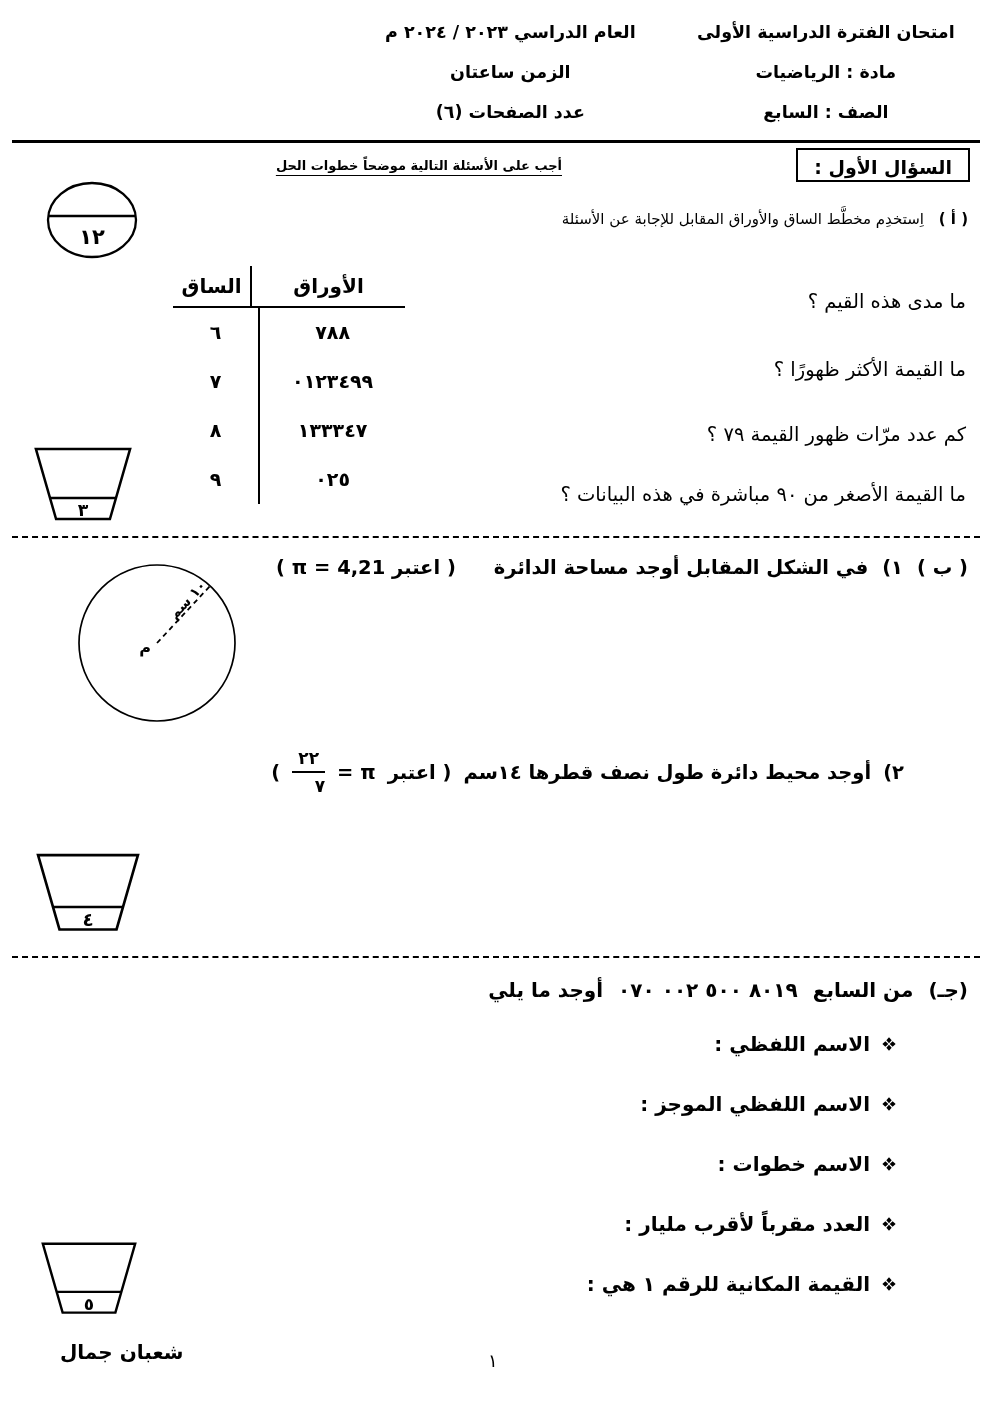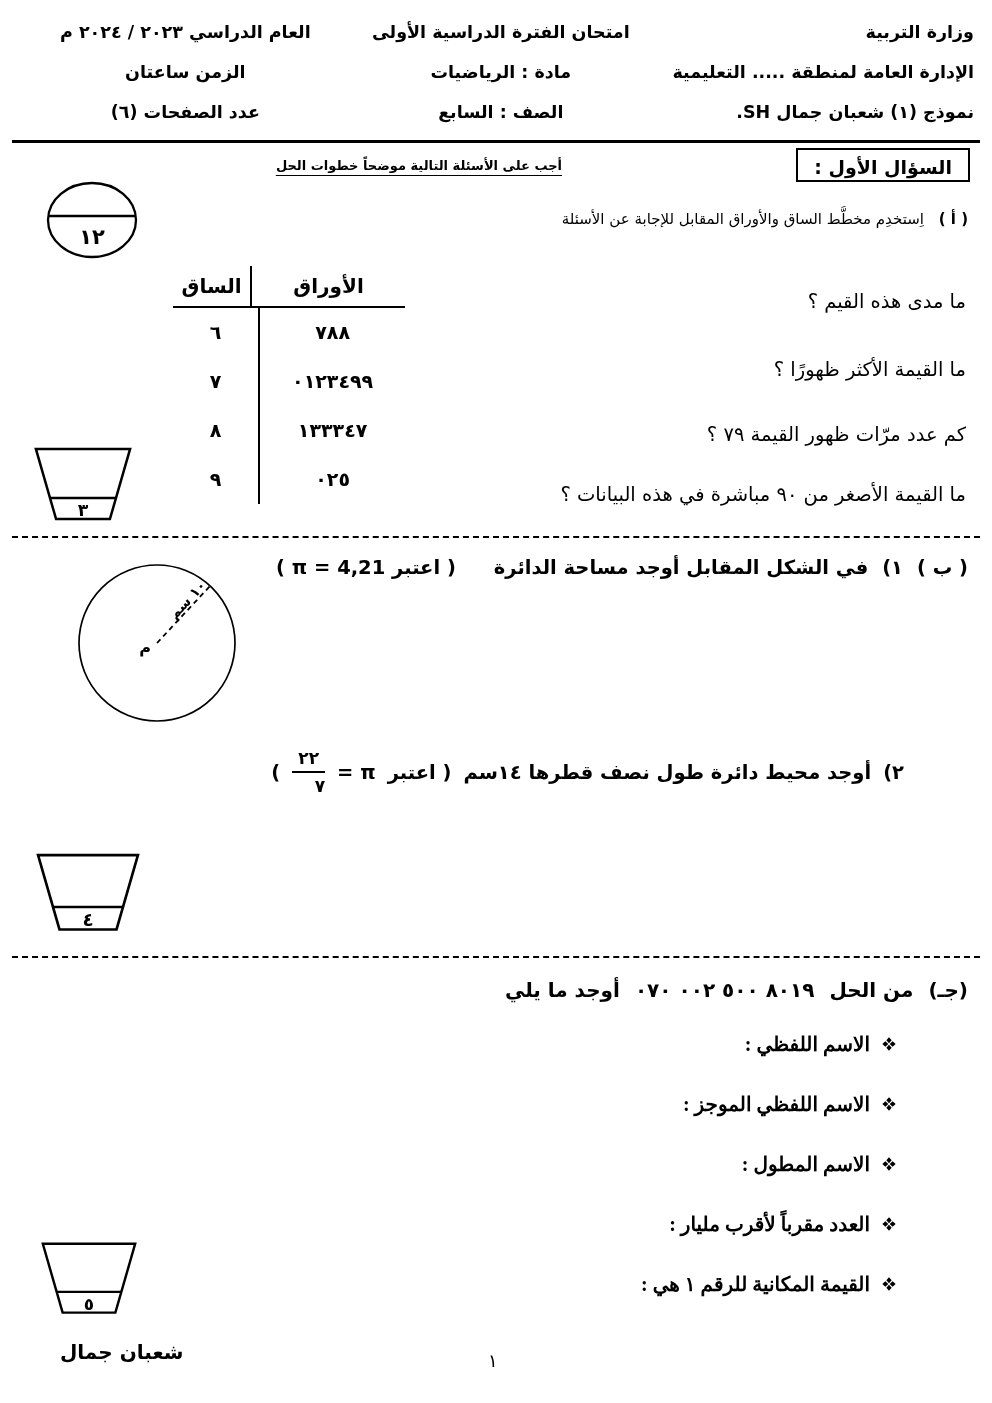--- a/index.html
+++ b/index.html
@@ -60,40 +60,35 @@
           font-size: 19.5px; font-weight: bold; white-space: nowrap; }
   .frac { display: inline-flex; flex-direction: column; font-size: 17px; line-height: 1.2; }
   .frac-num { padding: 0 6px 3px; border-bottom: 2.2px solid #000; }
   .frac-den { padding-top: 3px; }
 
   
   .pc-head { position: absolute; top: 978px; right: 24px; display: flex; gap: 15px; align-items: baseline;
              font-size: 20px; font-weight: bold; white-space: nowrap; }
   .pc-number { direction: ltr; unicode-bidi: isolate; letter-spacing: 1px; }
   .bullets { position: absolute; top: 1032px; right: 96px; display: flex; flex-direction: column; gap: 36px; }
-  .bullet { display: flex; align-items: center; gap: 12px; font-size: 20px; font-weight: bold; white-space: nowrap; font-family: Liberation Serif, serif; }
+  .bullet { display: flex; align-items: center; gap: 12px; font-size: 20px; font-weight: bold; white-space: nowrap; }
   .bullet-icon svg { width: 14px; height: 14px; display: block; }
 
   
   .footer-author { position: absolute; top: 1340px; left: 60px; font-size: 20px; font-weight: bold; }
   .page-num { position: absolute; top: 1350px; left: 488px; font-size: 18px; }
 
   svg text { font-family: "DejaVu Sans", sans-serif; }
 </style>
 </head>
 <body>
 
 <div class="page">
 
   <div class="header">
-    <div class="h-col h-right">
-      <div class="h-line">وزارة التربية</div>
-      <div class="h-line">الإدارة العامة لمنطقة ..... التعليمية</div>
-      <div class="h-line">نموذج (١)  شعبان جمال SH.</div>
-    </div>
     <div class="h-col h-center">
       <div class="h-line">امتحان الفترة الدراسية الأولى</div>
       <div class="h-line">مادة : الرياضيات</div>
       <div class="h-line">الصف : السابع</div>
     </div>
     <div class="h-col h-left">
       <div class="h-line">العام الدراسي ٢٠٢٣ / ٢٠٢٤ م</div>
       <div class="h-line">الزمن ساعتان</div>
       <div class="h-line">عدد الصفحات (٦)</div>
     </div>
@@ -181,21 +176,21 @@
   <svg class="marks-cup cup-b" viewBox="0 0 104 80">
     <polygon points="3,3 101,3 80,76 24,76" fill="none" stroke="#000" stroke-width="2.6"></polygon>
     <line x1="18" y1="54" x2="86" y2="54" stroke="#000" stroke-width="2.6"></line>
     <text x="52" y="73" text-anchor="middle" font-size="18" font-weight="bold" fill="#000">٤</text>
   </svg>
 
   <div class="dash-rule rule-2"></div>
 
   <div class="pc-head">
     <span>(جـ)</span>
-    <span>من الحل</span>
+    <span>من السابع</span>
     <span class="pc-number">٨٠١٩ ٥٠٠ ٠٠٢ ٠٧٠</span>
     <span>أوجد ما يلي</span>
   </div>
 
   <div class="bullets">
     <div class="bullet">
       <span class="bullet-icon">
         <svg viewBox="0 0 20 20" fill="#000">
             <path d="M10 0.5 L13.8 4.8 L10 9 L6.2 4.8 Z"></path>
             <path d="M4.8 6.2 L9 10 L4.8 13.8 L0.5 10 Z"></path>
@@ -218,21 +213,21 @@
     </div>
     <div class="bullet">
       <span class="bullet-icon">
         <svg viewBox="0 0 20 20" fill="#000">
             <path d="M10 0.5 L13.8 4.8 L10 9 L6.2 4.8 Z"></path>
             <path d="M4.8 6.2 L9 10 L4.8 13.8 L0.5 10 Z"></path>
             <path d="M15.2 6.2 L19.5 10 L15.2 13.8 L11 10 Z"></path>
             <path d="M10 11 L13.8 15.2 L10 19.5 L6.2 15.2 Z"></path>
           </svg>
       </span>
-      <span>الاسم المطول :</span>
+      <span>الاسم خطوات :</span>
     </div>
     <div class="bullet">
       <span class="bullet-icon">
         <svg viewBox="0 0 20 20" fill="#000">
             <path d="M10 0.5 L13.8 4.8 L10 9 L6.2 4.8 Z"></path>
             <path d="M4.8 6.2 L9 10 L4.8 13.8 L0.5 10 Z"></path>
             <path d="M15.2 6.2 L19.5 10 L15.2 13.8 L11 10 Z"></path>
             <path d="M10 11 L13.8 15.2 L10 19.5 L6.2 15.2 Z"></path>
           </svg>
       </span>

